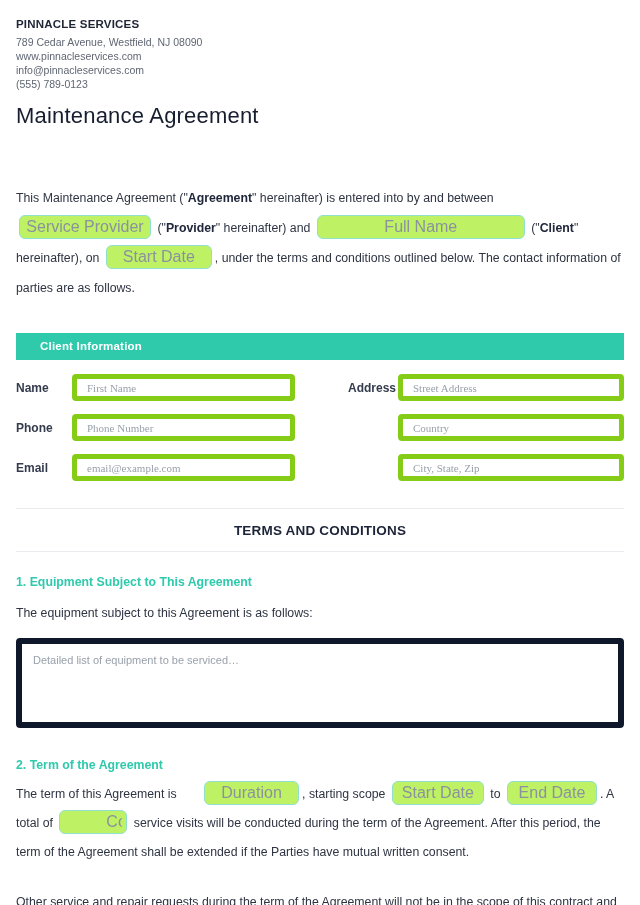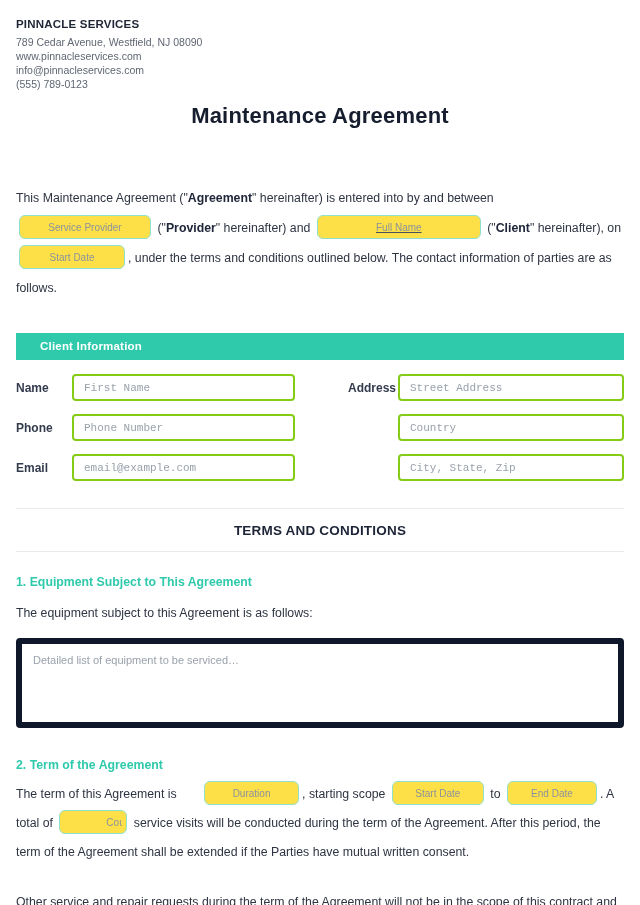--- a/index.html
+++ b/index.html
@@ -21,53 +21,53 @@
     color: #1e2535;
     margin-bottom: 5px;
     letter-spacing: 0.2px;
   }
   .contact-line {
     font-size: 10.5px;
     color: #5f6672;
     line-height: 14px;
   }
   .doc-title {
-    text-align: center;
+    text-align: left;
     font-size: 22px;
-    font-weight: 700;
+    font-weight: 400;
     color: #161d2e;
     margin-top: 12px;
     letter-spacing: 0.2px;
   }
   
   .intro {
     margin-top: 54px;
     font-size: 12.3px;
     line-height: 30px;
     color: #2e3442;
   }
   .bold { font-weight: 700; color: #20273a; }
   .inline-input {
     display: inline-block;
     vertical-align: middle;
     height: 24px;
     border: 1px solid var(--accent-border, #8fe0cc);
     border-radius: 6px;
-    background: #fde047;
+    background: #bef264;
     text-align: center;
-    font-size: 10px;
+    font-size: 16px;
     font-family: "Liberation Sans", sans-serif;
     color: #4a515e;
     margin: 0 3px 3px;
     padding: 0 4px;
     outline: none;
   }
   .inline-input::placeholder { color: #8b929d; opacity: 1; }
   .w-provider  { width: 132px; }
-  .w-fullname  { width: 164px; text-decoration: underline; }
+  .w-fullname  { width: 208px; }
   .w-startdate { width: 106px; }
   .w-duration  { width: 95px; margin-left: 24px; }
   .w-start2    { width: 92px; }
   .w-end       { width: 90px; }
   .w-count     { width: 68px; padding-left: 46px; }
   
   .section-band {
     margin-top: 30px;
     height: 27px;
     line-height: 27px;
@@ -86,25 +86,25 @@
     align-items: center;
   }
   .field-label {
     font-size: 12px;
     font-weight: 600;
     color: #333b4d;
   }
   .field-input {
     width: 100%;
     height: 27px;
-    border: 2px solid #84cc16;
+    border: 5px solid #84cc16;
     border-radius: 4px;
     background: #fff;
     font-size: 11px;
-    font-family: Liberation Mono, monospace;
+    font-family: Liberation Serif, serif;
     color: #333b4d;
     padding: 0 10px;
     outline: none;
   }
   .field-input::placeholder { color: #99a1ab; opacity: 1; }
   
   .divider {
     border: none;
     border-top: 1px solid #e8eaee;
     margin-top: 27px;

